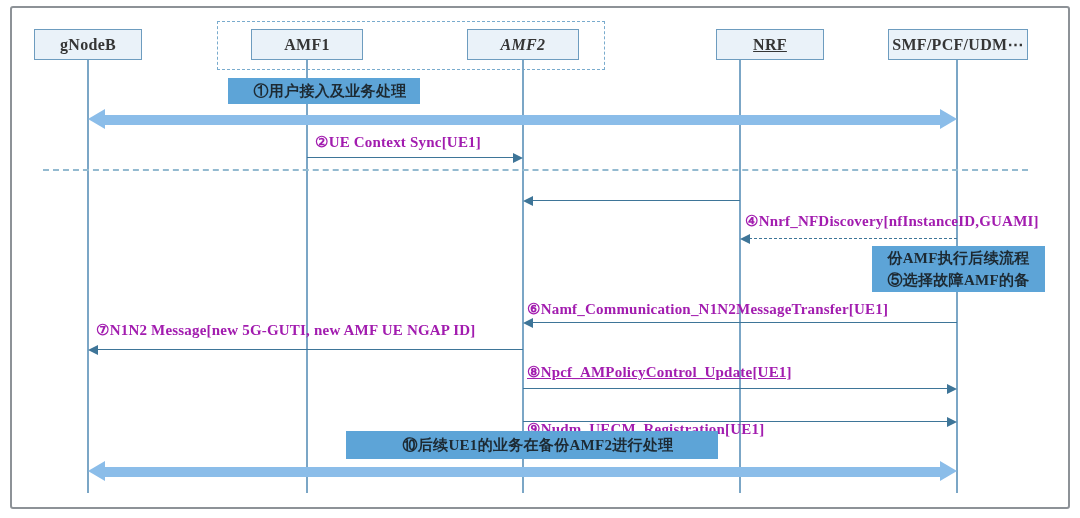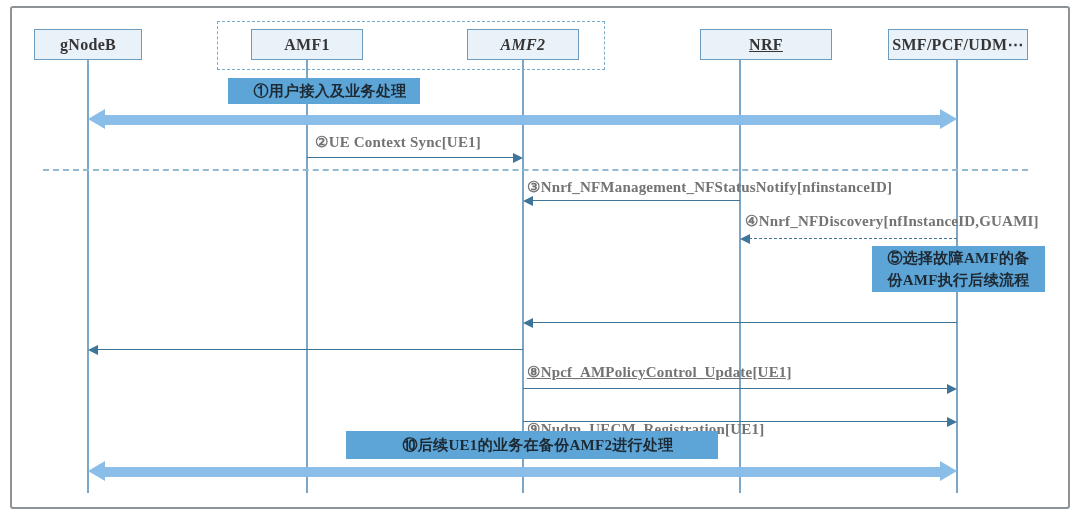--- a/index.html
+++ b/index.html
@@ -33,21 +33,21 @@
   .wide-head.left{border-right:17px solid #8bbde9;}
   .wide-head.right{border-left:17px solid #8bbde9;}
   
   .mline{position:absolute;height:0;border-top:1.5px solid #3e7598;}
   .mline.dashed{border-top-style:dashed;}
   .mhead{position:absolute;width:0;height:0;border-top:5px solid transparent;border-bottom:5px solid transparent;}
   .mhead.left{border-right:10px solid #3e7598;}
   .mhead.right{border-left:10px solid #3e7598;}
   
   .msg{
-    position:absolute;font-weight:bold;font-size:15px;color:#737373;
+    position:absolute;font-weight:bold;font-size:15px;color:#a21caf;
     white-space:nowrap;letter-spacing:.2px;
   }
   
   .hl{
     position:absolute;background:#5da4d7;color:#1d2a33;font-weight:bold;font-size:15px;
     display:flex;align-items:center;justify-content:center;letter-spacing:.3px;
   }
   .hl .inner{width:100%;text-align:center;padding-left:12px;}
   .hl .line{line-height:22px;text-align:center;white-space:nowrap;}
 </style>
@@ -67,57 +67,58 @@
 
   <div class="node" style="left:34px;width:108px;">
       <span>gNodeB</span>
     </div>
   <div class="node" style="left:251px;width:112px;">
       <span>AMF1</span>
     </div>
   <div class="node" style="left:467px;width:112px;font-style:italic;">
       <span>AMF2</span>
     </div>
-  <div class="node" style="left:700px;width:132px;text-decoration:underline;">
+  <div class="node" style="left:716px;width:108px;text-decoration:underline;">
       <span>NRF</span>
     </div>
   <div class="node" style="left:888px;width:140px;">
       <span>SMF/PCF/UDM⋯</span>
     </div>
 
   <div class="hl" style="left:228px;top:78px;width:192px;height:26px;">
     <div class="inner">①用户接入及业务处理</div>
   </div>
 
   <div class="wide-head left" style="left:88px;top:109px;"></div>
   <div class="wide-body" style="left:104px;top:115px;width:837px;"></div>
   <div class="wide-head right" style="left:940px;top:109px;"></div>
 
   <div class="msg" style="left:315px;top:133px;">②UE Context Sync[UE1]</div>
   <div class="mline" style="left:307px;top:157px;width:207px;"></div>
   <div class="mhead right" style="left:513px;top:153px;"></div>
 
   <div class="separator"></div>
 
-  <div class="msg" style="left:527px;top:178px;">③Nnrf_NFManagement_NFStatusNotify[nfinstanceID]</div>
   <div class="mhead left" style="left:523px;top:196px;"></div>
   <div class="mline" style="left:532px;top:200px;width:208px;"></div>
 
   <div class="msg" style="left:745px;top:212px;">④Nnrf_NFDiscovery[nfInstanceID,GUAMI]</div>
   <div class="mhead left" style="left:740px;top:234px;"></div>
   <div class="mline dashed" style="left:749px;top:238px;width:208px;"></div>
 
   <div class="hl" style="left:872px;top:246px;width:173px;height:46px;flex-direction:column;">
+    <div class="line">份AMF执行后续流程</div>
     <div class="line">⑤选择故障AMF的备</div>
-    <div class="line">份AMF执行后续流程</div>
   </div>
 
+  <div class="msg" style="left:527px;top:300px;">⑥Namf_Communication_N1N2MessageTransfer[UE1]</div>
   <div class="mhead left" style="left:523px;top:318px;"></div>
   <div class="mline" style="left:532px;top:322px;width:425px;"></div>
 
+  <div class="msg" style="left:96px;top:321px;">⑦N1N2 Message[new 5G-GUTI, new AMF UE NGAP ID]</div>
   <div class="mhead left" style="left:88px;top:345px;"></div>
   <div class="mline" style="left:97px;top:349px;width:426px;"></div>
 
   <div class="msg" style="left:527px;top:363px;text-decoration:underline;">⑧Npcf_AMPolicyControl_Update[UE1]</div>
   <div class="mline" style="left:523px;top:388px;width:425px;"></div>
   <div class="mhead right" style="left:947px;top:384px;"></div>
 
   <div class="msg" style="left:527px;top:396px;margin-top:24px;">⑨Nudm_UECM_Registration[UE1]</div>
   <div class="mline" style="left:523px;top:421px;width:425px;"></div>
   <div class="mhead right" style="left:947px;top:417px;"></div>

